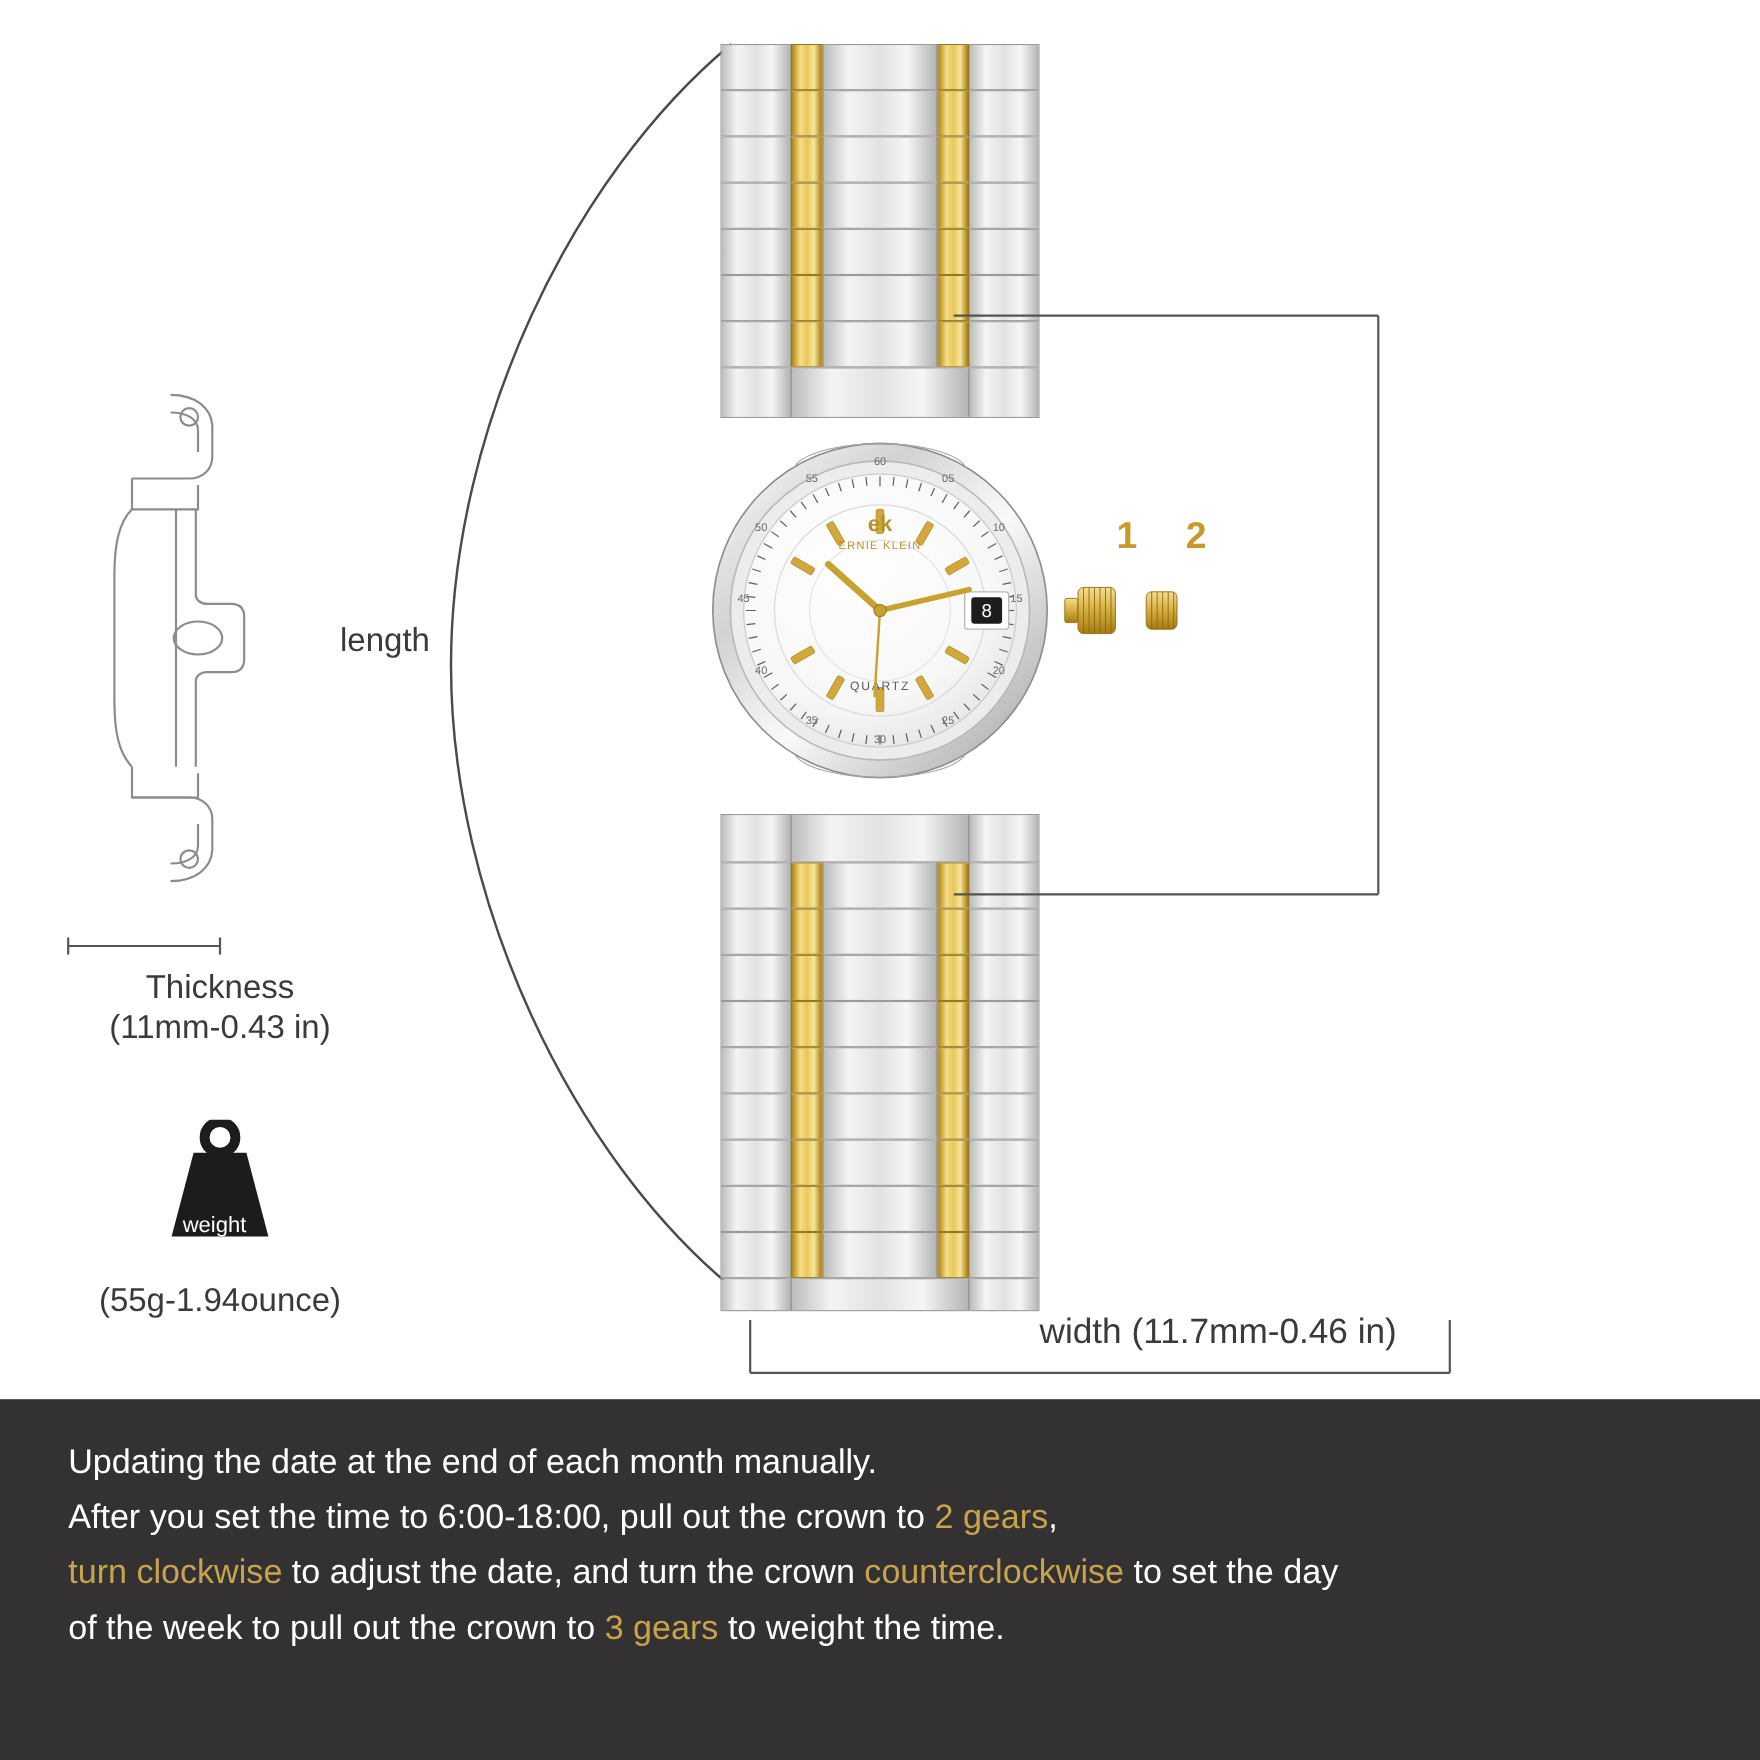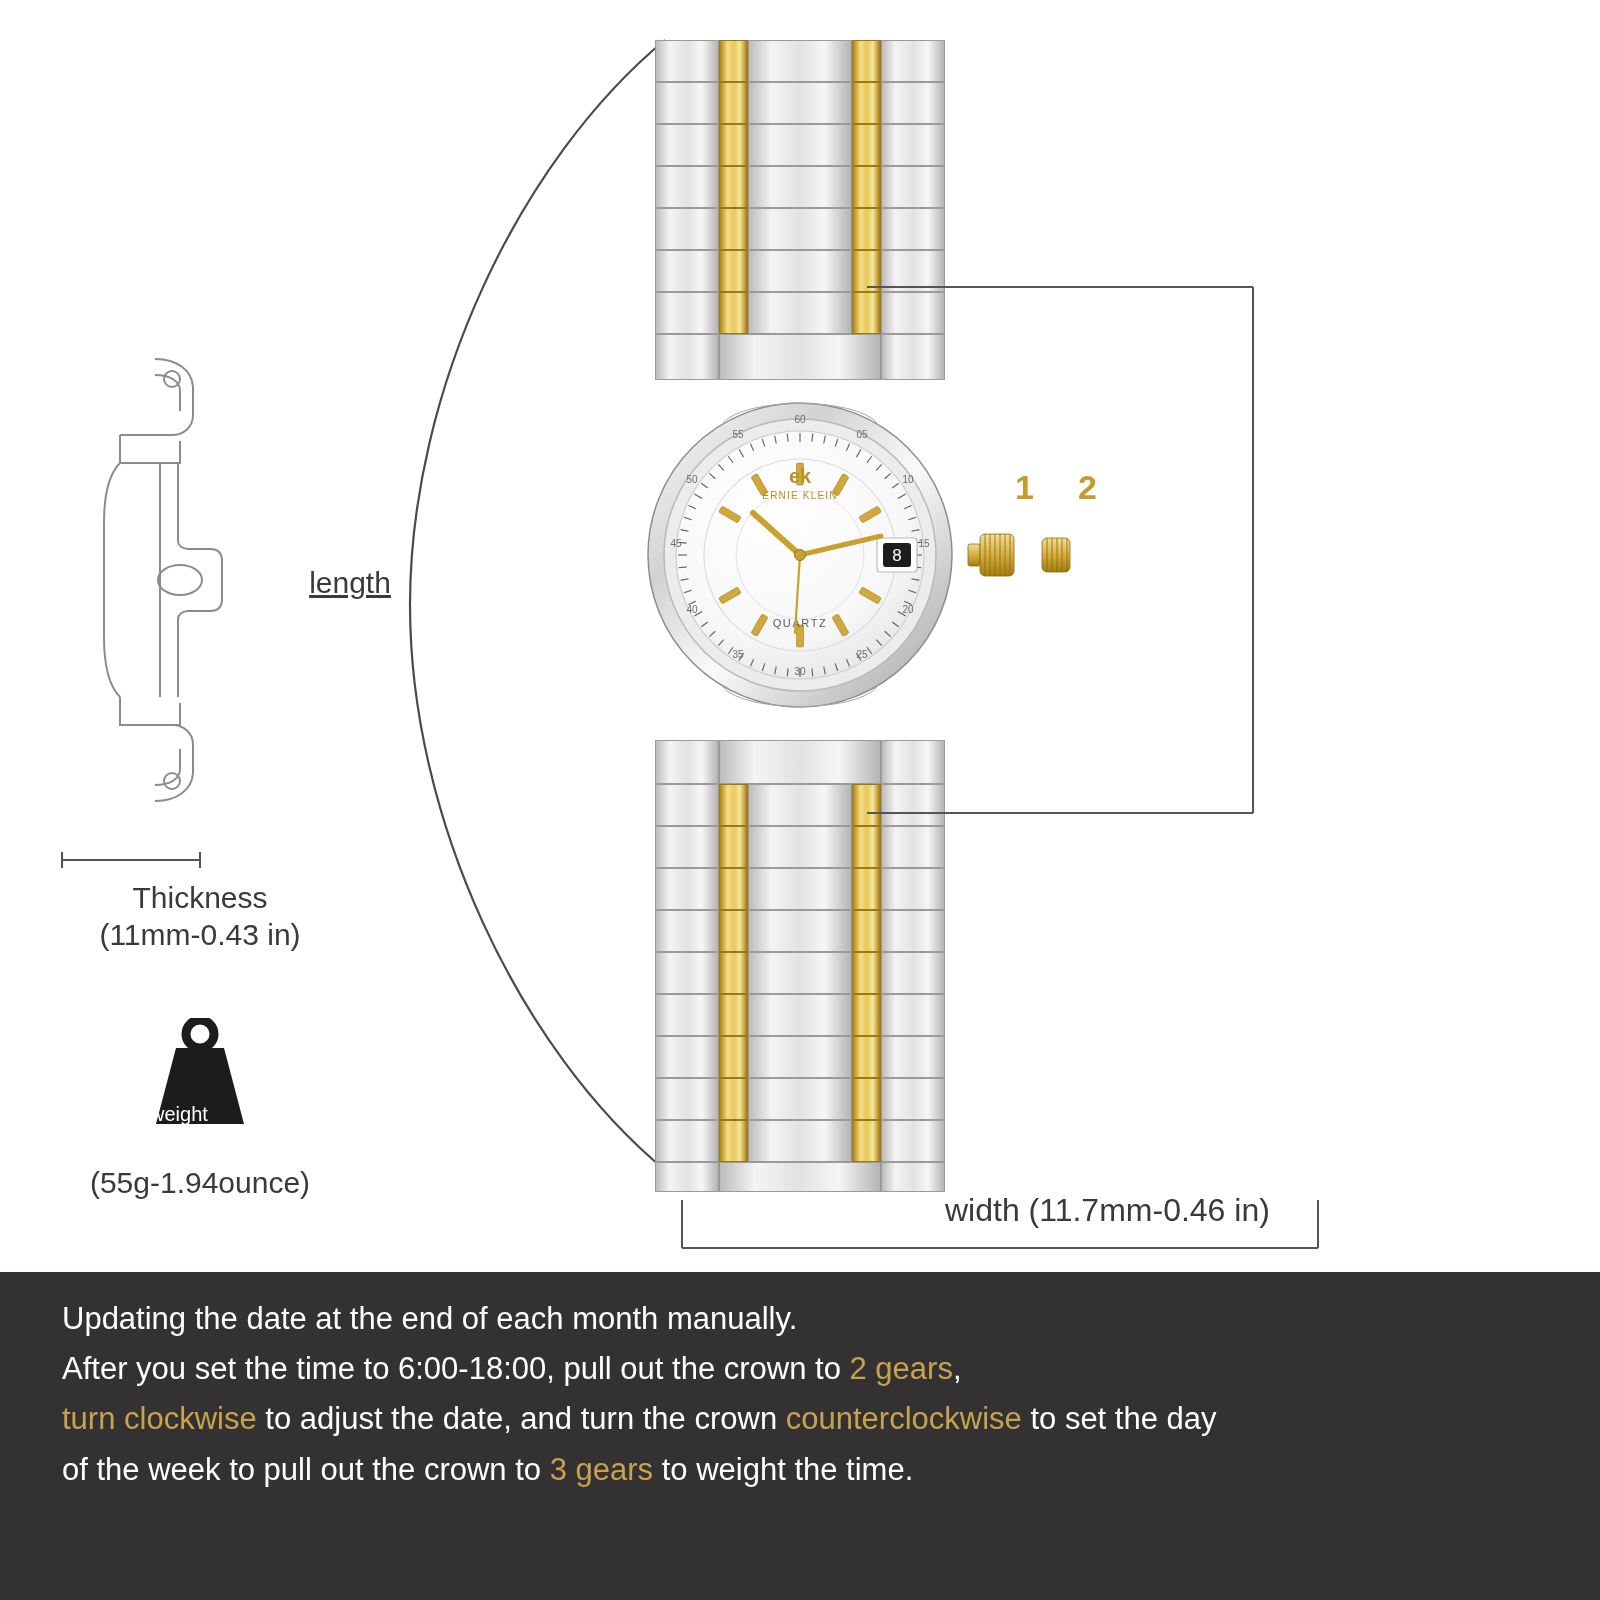--- a/index.html
+++ b/index.html
@@ -10,21 +10,21 @@
   .profile{position:absolute;left:60px;top:345px;width:200px;height:470px;}
   .profile svg{display:block;}
   .thick-dim{position:absolute;left:60px;top:852px;width:142px;height:14px;}
 
   .label{position:absolute;color:#3a3a3a;font-size:30px;line-height:1.22;text-align:center;}
   .label .l2{display:block;}
 
   
   .weight-wrap{position:absolute;left:140px;top:1018px;width:120px;height:110px;}
   .weight-wrap svg{display:block;}
-  .weight-text{position:absolute;left:150px;top:1103px;width:90px;text-align:left;color:#fff;font-size:20px;}
+  .weight-text{position:absolute;left:150px;top:1103px;width:90px;text-align:center;color:#fff;font-size:20px;}
 
   
   .arc{position:absolute;left:400px;top:30px;width:340px;height:1150px;}
 
   
   .watch{position:absolute;left:655px;top:40px;width:290px;height:1190px;}
 
   
   .band{position:absolute;left:0;width:290px;}
   .linkrow{display:flex;height:38px;width:100%;}
@@ -35,21 +35,21 @@
   
   .case{position:absolute;left:-10px;top:335px;width:310px;height:360px;}
 
   
   .crowns{position:absolute;left:960px;top:510px;width:160px;height:90px;}
   .crown-num{position:absolute;color:#c79a2b;font-size:34px;font-weight:600;}
   .txt{position:absolute;color:#3a3a3a;font-size:32px;}
 
   
   .panel{position:absolute;left:0;top:1272px;width:1600px;height:328px;background:#333132;color:#fff;}
-  .panel .lines{padding:22px 0 0 62px;font-size:31px;line-height:1.62;}
+  .panel .lines{padding:32px 0 0 62px;font-size:31px;line-height:1.62;}
   .gold{color:#c8a34e;}
   .pl{white-space:nowrap;}
 </style>
 </head>
 <body>
 
 <div id="stage">
 
   <div class="profile">
     <svg width="200" height="470" viewBox="0 0 200 470">
@@ -92,21 +92,21 @@
 
   <div class="weight-wrap">
     <svg width="120" height="112" viewBox="0 0 120 112">
       <circle cx="60" cy="16" r="14" fill="none" stroke="#1c1c1c" stroke-width="9"></circle>
       <path d="M36 30 L84 30 L104 106 L16 106 Z" fill="#1c1c1c"></path>
     </svg>
   </div>
   <div class="weight-text">weight</div>
   <div class="label" style="left:40px;top:1165px;width:320px;">(55g-1.94ounce)</div>
 
-  <div class="label" style="left:200px;top:565px;width:300px;text-decoration:underline;">
+  <div class="label" style="left:200px;top:565px;width:300px;">
     <span>length</span>
   </div>
 
   <div class="arc">
     <svg width="340" height="1150" viewBox="0 0 340 1150">
       <path d="M265 10 C120 130 10 360 10 575 C10 790 120 1020 265 1140" fill="none" stroke="#4a4a4a" stroke-width="2.2"></path>
     </svg>
   </div>
 
   <div class="watch">

